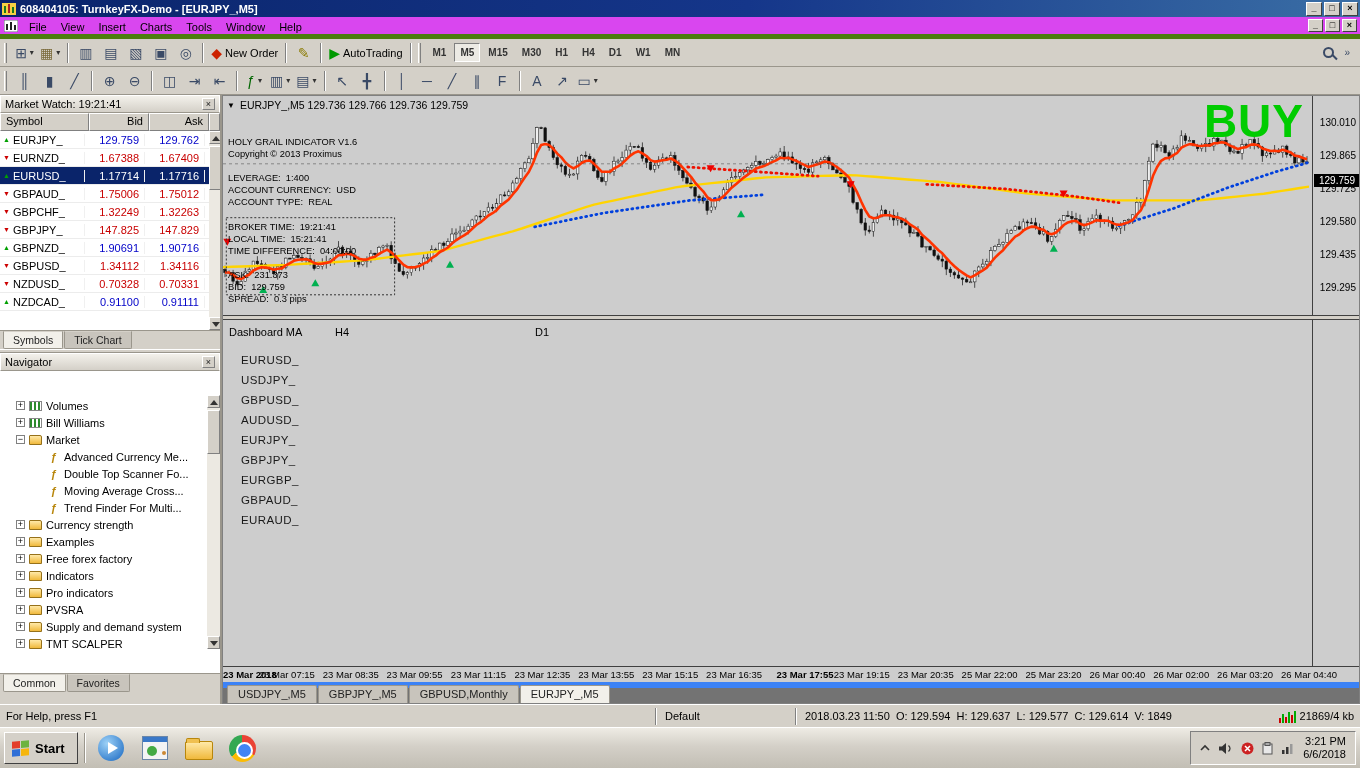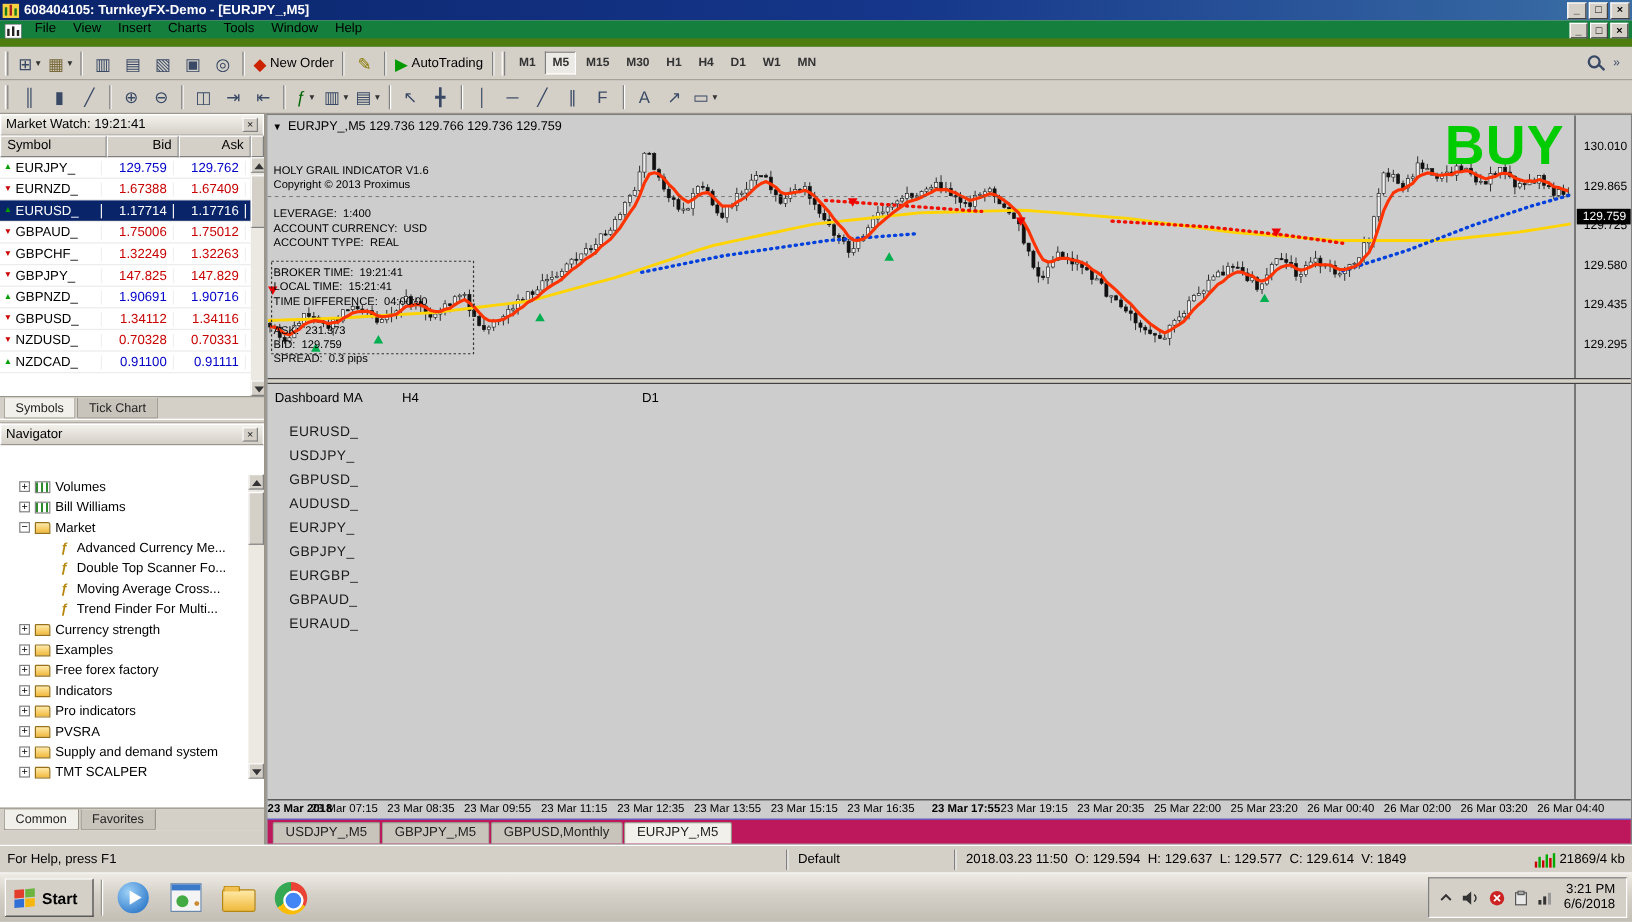--- a/index.html
+++ b/index.html
@@ -6,21 +6,21 @@
 html,body{width:1360px;height:768px;overflow:hidden;}
 body{font-family:"Liberation Sans",sans-serif;background:#d4d0c8;}
 .screen{width:1360px;height:768px;display:flex;flex-direction:column;position:relative;}
 
 .titlebar{height:17px;flex:none;background:linear-gradient(90deg,#0a246a 0%,#15368a 55%,#3a6ea5 100%);display:flex;align-items:center;padding:1px 2px;}
 .ticon{width:14px;height:12px;margin-right:4px;flex:none;}
 .title-text{color:#fff;font-size:11px;font-weight:bold;flex:1;white-space:nowrap;overflow:hidden;}
 .winbtns{display:flex;gap:2px;flex:none;}
 .wbtn{width:16px;height:14px;background:#d4d0c8;border:1px solid;border-color:#fff #404040 #404040 #fff;font-size:9px;line-height:11px;text-align:center;color:#000;font-weight:bold;}
 
-.menubar{height:22px;flex:none;display:flex;align-items:flex-end;background:#15803d;border-bottom:7px solid #4d7c0f;padding:0 3px;}
+.menubar{height:22px;flex:none;display:flex;align-items:center;background:#d946ef;border-bottom:5px solid #4d7c0f;padding:0 3px;}
 .child-icon{width:14px;height:12px;margin:0 4px 0 1px;flex:none;}
 .menu-item{font-size:11px;padding:3px 7px;color:#000;}
 .mb-space{flex:1;}
 .mdi .wbtn{width:15px;height:13px;}
 
 .toolbar{height:28px;flex:none;display:flex;align-items:center;background:#d4d0c8;border-bottom:1px solid #9a968c;padding:0 2px;}
 .grip{width:3px;height:20px;border-left:1px solid #fff;border-right:1px solid #808080;margin:0 5px 0 2px;flex:none;}
 .tbtn{height:24px;min-width:25px;display:flex;align-items:center;justify-content:center;gap:3px;padding:0 3px;font-size:14px;flex:none;}
 .tlabel{font-size:11px;color:#000;}
 .tdrop{font-size:8px;color:#333;}
@@ -93,21 +93,21 @@
 .info-line{font-size:9.3px;line-height:12.1px;color:#000;white-space:pre;}
 .buy-label{position:absolute;top:-2px;right:55px;font-size:46px;font-weight:bold;letter-spacing:1px;}
 .splitter{height:5px;flex:none;background:#d4d0c8;border-top:1px solid #404040;border-bottom:1px solid #404040;}
 .dashboard{flex:1;position:relative;background:#cdcdcd;overflow:hidden;min-height:0;}
 .dash-title{position:absolute;left:6px;top:6px;font-size:11px;color:#000;}
 .dash-h{position:absolute;top:6px;font-size:11px;color:#000;}
 .dash-pairs{position:absolute;left:18px;top:30px;}
 .dash-pair{font-size:11.5px;line-height:20px;color:#1a1a1a;letter-spacing:0.4px;}
 .time-axis{height:16px;flex:none;position:relative;background:#cdcdcd;border-top:1px solid #404040;overflow:hidden;font-size:9.5px;color:#000;}
 .tlab{position:absolute;top:2px;white-space:nowrap;}
-.chart-tabs{height:21px;flex:none;background:#be185d;border-top:1px solid #3b82f6;display:flex;align-items:flex-end;padding-left:4px;}
+.chart-tabs{height:21px;flex:none;background:#737373;border-top:6px solid #3b82f6;display:flex;align-items:flex-end;padding-left:4px;}
 .ctab{font-size:11px;padding:2px 10px 3px;border:1px solid #9a968c;border-bottom:none;background:#c8c4bc;margin-right:1px;border-radius:2px 2px 0 0;color:#222;}
 .ctab.active{background:#f2f0ea;}
 
 .statusbar{height:23px;flex:none;display:flex;align-items:center;background:#d4d0c8;border-top:1px solid #fff;font-size:11px;color:#000;}
 .sb-help{width:655px;padding-left:6px;flex:none;}
 .sb-div{width:2px;height:17px;border-left:1px solid #808080;border-right:1px solid #fff;flex:none;}
 .sb-profile{width:138px;padding-left:8px;flex:none;}
 .sb-ohlc{flex:1;padding-left:8px;white-space:pre;overflow:hidden;}
 .sb-right{display:flex;align-items:center;padding-right:6px;gap:4px;flex:none;}
 .traffic{display:inline-flex;align-items:flex-end;gap:1px;height:13px;}

